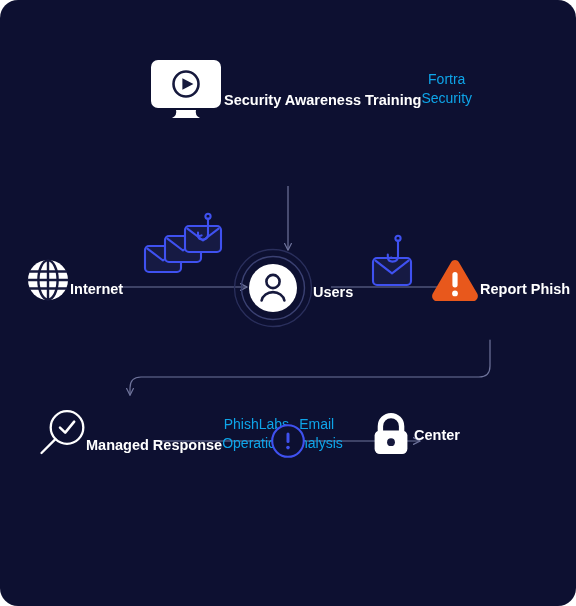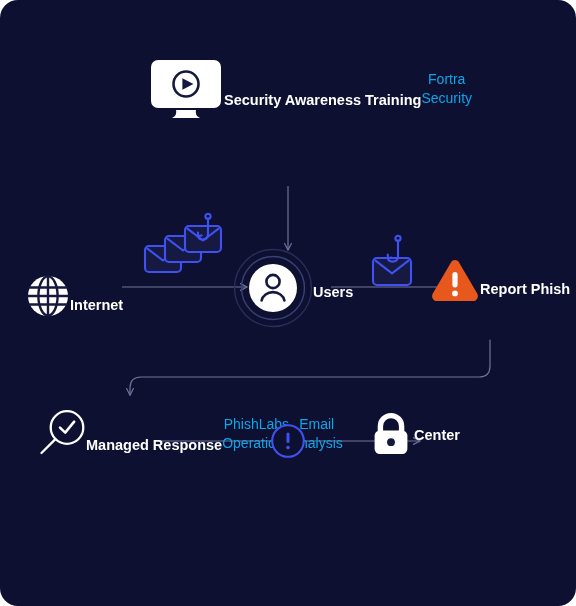--- a/index.html
+++ b/index.html
@@ -92,21 +92,21 @@
         <rect x="3" y="2" width="70" height="48" rx="7" fill="#ffffff"></rect>
         <path d="M28,52 q1.5,5 -4,8 h28 q-5.5,-3 -4,-8 z" fill="#ffffff"></path>
         <circle cx="38" cy="26" r="12.5" fill="none" stroke="#16193d" stroke-width="2.6"></circle>
         <path d="M34.4,20.2 L45.4,26 L34.4,31.8 Z" fill="#16193d"></path>
       </svg>
     </div>
     <div class="label-primary" style="margin-top:22px;">Security Awareness Training</div>
     <div class="label-secondary">Fortra Security</div>
   </div>
 
-  <div class="node" style="left:26px; top:274px; width:120px;text-align:center;">
+  <div class="node" style="left:26px; top:258px; width:120px;text-align:center;">
     <div class="icon-wrap">
       <svg width="44" height="44" viewBox="0 0 44 44" aria-hidden="true">
         <circle cx="22" cy="22" r="20" fill="#ffffff"></circle>
         <g stroke="#16193d" stroke-width="2.4" fill="none" stroke-linecap="round">
           <line x1="22" y1="2.4" x2="22" y2="41.6"></line>
           <line x1="3.6" y1="13.5" x2="40.4" y2="13.5"></line>
           <line x1="2.2" y1="22" x2="41.8" y2="22"></line>
           <line x1="3.6" y1="30.5" x2="40.4" y2="30.5"></line>
           <ellipse cx="22" cy="22" rx="9.6" ry="19.6"></ellipse>
         </g>

